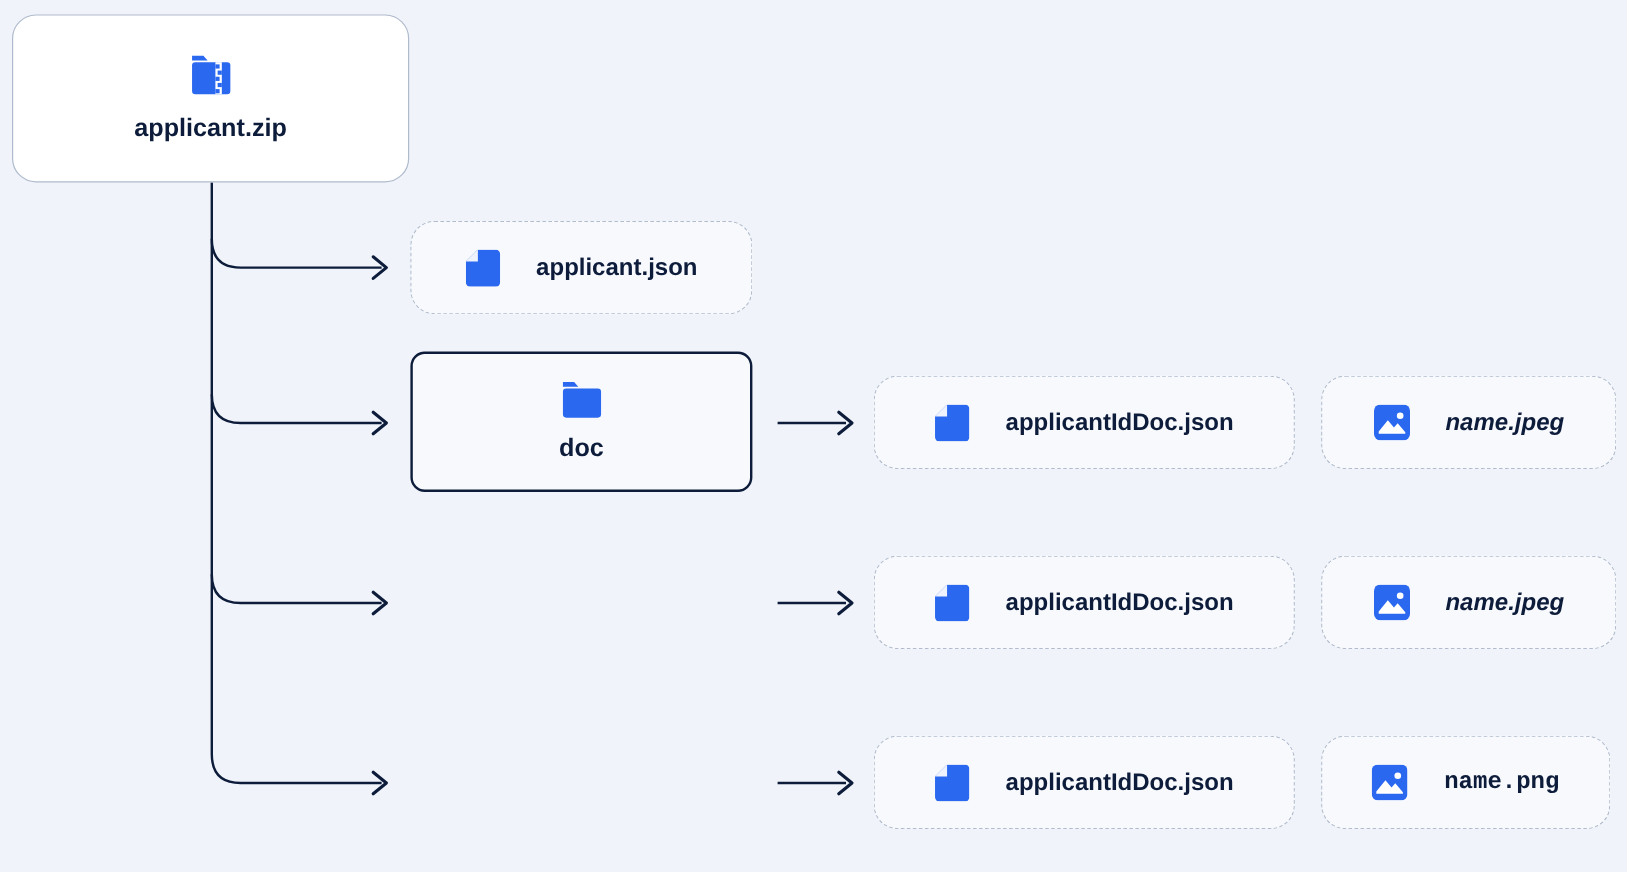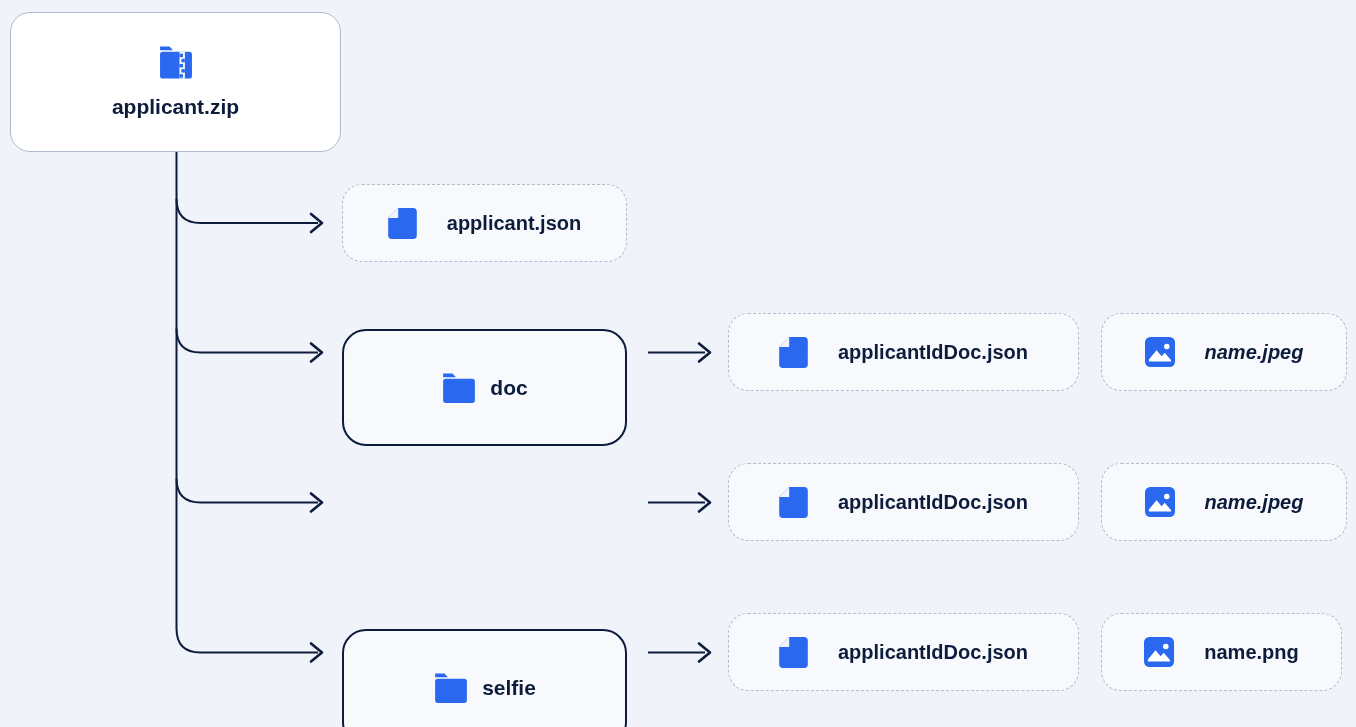--- a/index.html
+++ b/index.html
@@ -28,37 +28,37 @@
     background:var(--zip-bg);border:1.5px solid var(--border-light);
     flex-direction:column;gap:15px;
   }
   .zip-node .label{font-size:21px;}
   
   .mid{left:342px;width:285px;}
   .dashed{border:1.6px dashed var(--border-dashed);border-radius:20px;}
   .file-row{flex-direction:row;gap:15px;}
   .json-node{top:184px;height:78px;}
   .folder-node{
-    height:117px;border:2px solid var(--navy);border-radius:24px;
-    flex-direction:row;gap:13px;margin-top:36px;
+    height:117px;border:2px solid var(--navy);border-radius:12px;
+    flex-direction:column;gap:13px;
   }
   .folder-node .label{font-size:21px;}
   .leaf .label,.json-node .label{font-size:20px;margin-left:15px;}
   .doc-node{top:293px;}
   .back-node{top:443px;}
   .selfie-node{top:593px;}
   
   .leaf{height:78px;text-align:center;}
   .leafA{left:728px;width:351px;}
   .leafB{left:1101px;}
   .row1{top:313px;}
   .row2{top:463px;}
   .row3{top:613px;}
   .w-jpeg{width:246px;font-style:italic;}
-  .w-png{width:241px;}
+  .w-png{width:241px;font-family:Liberation Mono, monospace;}
   .icon{display:inline-flex;flex:0 0 auto;}
   .icon svg{display:block;}
   .defs{position:absolute;width:0;height:0;overflow:hidden;}
 </style>
 </head>
 <body>
 
 <svg class="defs" aria-hidden="true">
   <defs>
     <symbol id="sym-folder" viewBox="0 0 34 30">
@@ -127,28 +127,20 @@
   <div class="node mid folder-node doc-node">
     <span class="icon">
       <svg width="36" height="32">
           <use href="#sym-folder"></use>
         </svg>
     </span>
     <span class="label">doc</span>
   </div>
 
 
-  <div class="node mid folder-node selfie-node">
-    <span class="icon">
-      <svg width="36" height="32">
-          <use href="#sym-folder"></use>
-        </svg>
-    </span>
-    <span class="label">selfie</span>
-  </div>
 
   <div class="node dashed file-row leaf leafA row1">
     <span class="icon">
       <svg width="29" height="31">
           <use href="#sym-file"></use>
         </svg>
     </span>
     <span class="label">applicantIdDoc.json</span>
   </div>
   <div class="node dashed file-row leaf leafB w-jpeg row1">

